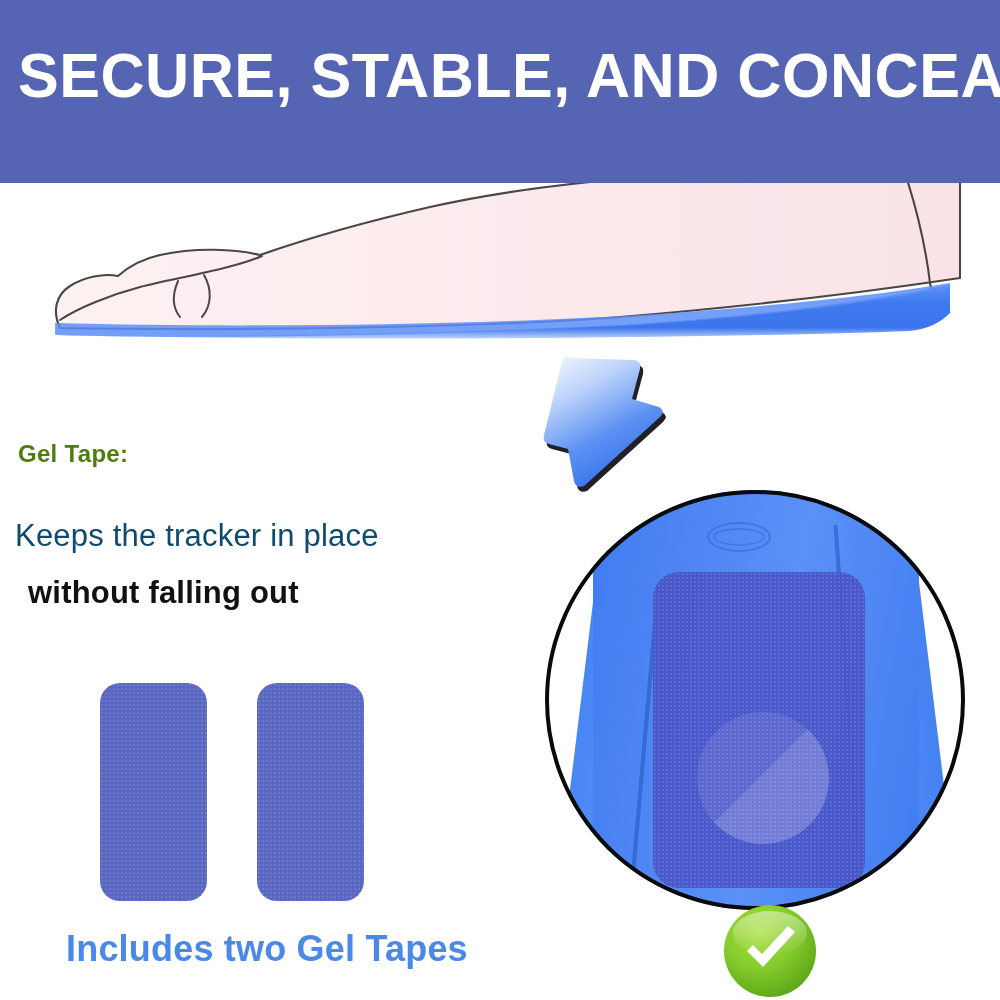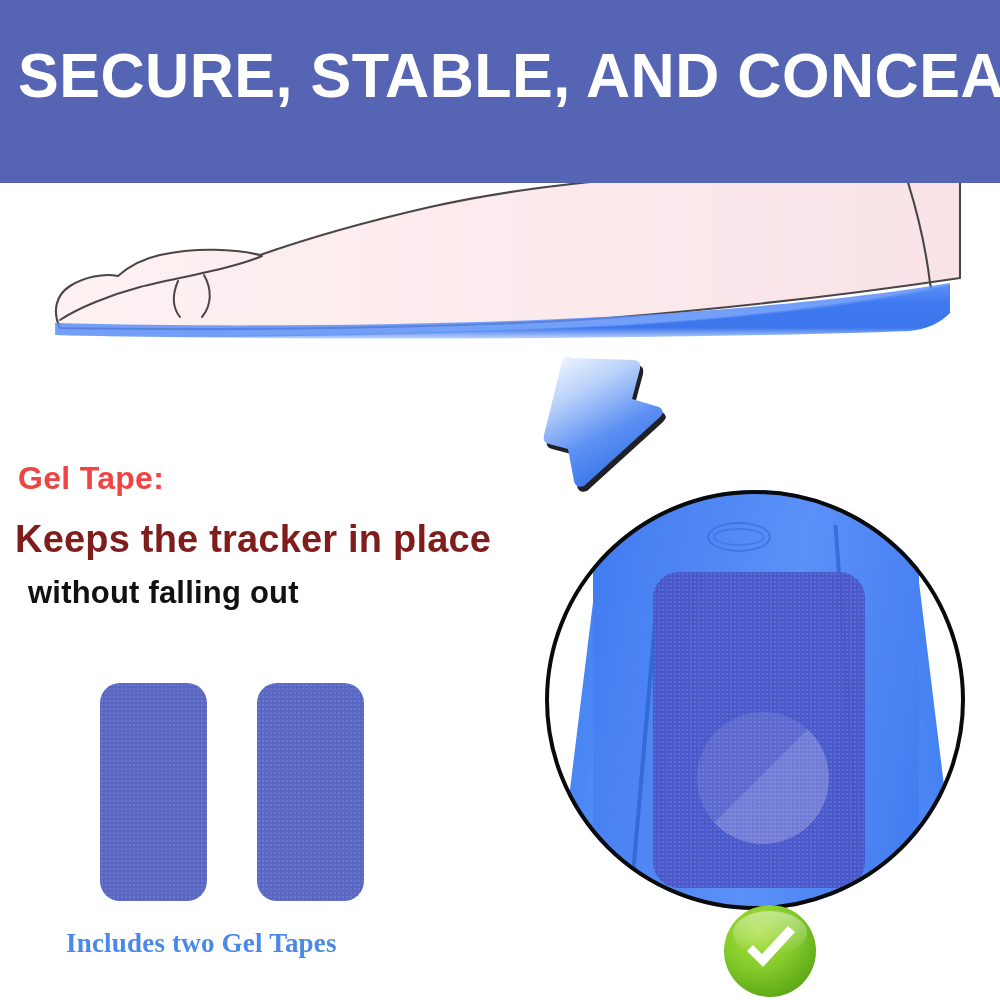--- a/index.html
+++ b/index.html
@@ -51,33 +51,33 @@
     left: 0;
     top: 183px;
     width: 1000px;
     height: 175px;
   }
 
   
   .gel-heading {
     position: absolute;
     left: 18px;
-    top: 460px;
-    color: #ef4444;
-    font-size: 32px;
+    top: 440px;
+    color: #4d7c0f;
+    font-size: 24px;
     font-weight: bold;
     letter-spacing: 0.3px;
   }
   .gel-desc-line1 {
     position: absolute;
     left: 15px;
     top: 518px;
-    color: #7f1d1d;
-    font-size: 38px;
-    font-weight: bold;
+    color: #0c4a6e;
+    font-size: 31px;
+    font-weight: normal;
     letter-spacing: 0.2px;
   }
   .gel-desc-line2 {
     position: absolute;
     left: 28px;
     top: 575px;
     color: #111111;
     font-size: 31px;
     font-weight: bold;
     letter-spacing: 0.2px;
@@ -97,24 +97,23 @@
     background-position: 0 0, 2px 2px;
   }
   .tape-swatch.left  { left: 100px; top: 683px; }
   .tape-swatch.right { left: 257px; top: 683px; }
 
   .tape-caption {
     position: absolute;
     left: 66px;
     top: 928px;
     color: #4a89e8;
-    font-size: 27px;
+    font-size: 36px;
     font-weight: bold;
     letter-spacing: 0.2px;
-    font-family: Liberation Serif, serif;
   }
 
   
   .arrow-down {
     position: absolute;
     left: 540px;
     top: 350px;
     width: 180px;
     height: 160px;
   }

